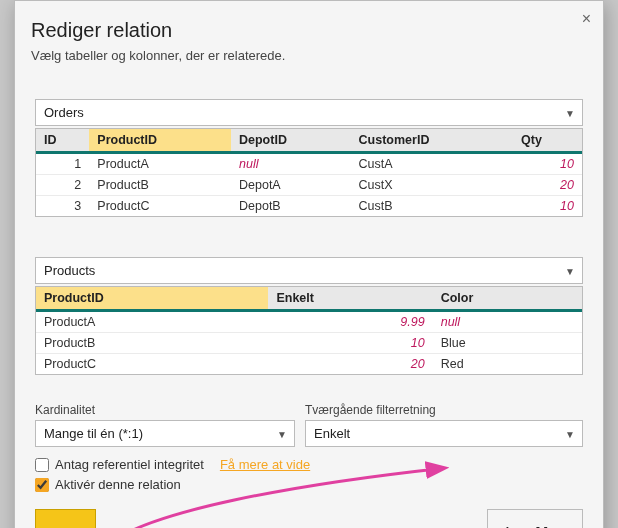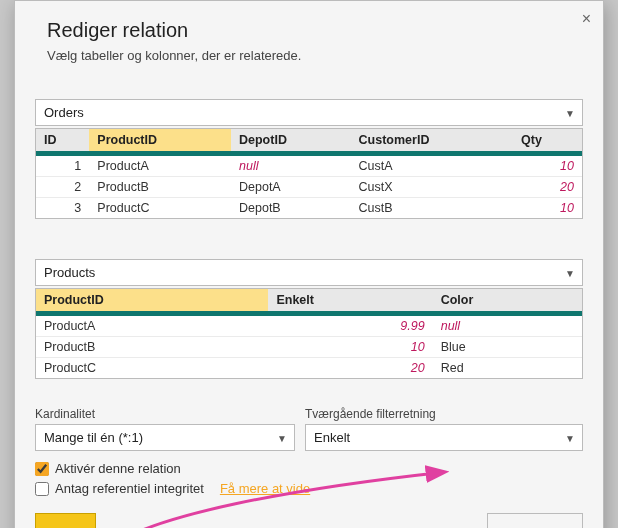--- a/index.html
+++ b/index.html
@@ -15,21 +15,21 @@
     .dialog {
       background: #f5f5f5;
       width: 590px;
       min-height: 510px;
       border: 1px solid #bbb;
       box-shadow: 2px 4px 18px rgba(0,0,0,0.25);
       position: relative;
       padding: 0;
     }
     .dialog-header {
-      padding: 18px 20px 4px 32px;
+      padding: 18px 20px 4px 16px;
     }
     .dialog-title {
       font-size: 20px;
       font-weight: 300;
       color: #222;
       margin-bottom: 6px;
     }
     .dialog-subtitle {
       font-size: 13px;
       color: #444;
@@ -84,21 +84,21 @@
       font-size: 12.5px;
     }
     thead tr {
       background: #e8e8e8;
     }
     thead th {
       text-align: left;
       padding: 4px 8px;
       font-weight: 600;
       color: #222;
-      border-bottom: 5px solid #0f766e;
+      border-bottom: 3px solid #0f766e;
       white-space: nowrap;
     }
     thead th.highlighted {
       background: #fce08a;
     }
     tbody tr {
       border-bottom: 1px solid #ebebeb;
     }
     tbody tr:last-child { border-bottom: none; }
     tbody td {
@@ -296,27 +296,27 @@
         <div class="dropdown-wrapper">
           <select class="dropdown-select">
             <option>Enkelt</option>
           </select>
           <span class="dropdown-arrow">▼</span>
         </div>
       </div>
     </div>
 
     <div class="checkbox-row">
-      <input type="checkbox" id="cb1" checked="" style="">
-      <label for="cb1" class="checkbox-label">Aktivér denne relation</label>
-    </div>
-    <div class="checkbox-row">
       <input type="checkbox" id="cb2" style="">
       <label for="cb2" class="checkbox-label">Antag referentiel integritet</label>
       <a class="link">Få mere at vide</a>
+    </div>
+    <div class="checkbox-row">
+      <input type="checkbox" id="cb1" checked="" style="">
+      <label for="cb1" class="checkbox-label">Aktivér denne relation</label>
     </div>
   </div>
 
   <div class="dialog-footer">
     <button class="btn-ok">OK</button>
     <button class="btn-cancel">Annuller</button>
   </div>
 
   <svg class="arrow-svg" viewBox="0 0 590 120" xmlns="http://www.w3.org/2000/svg">
     <defs>

